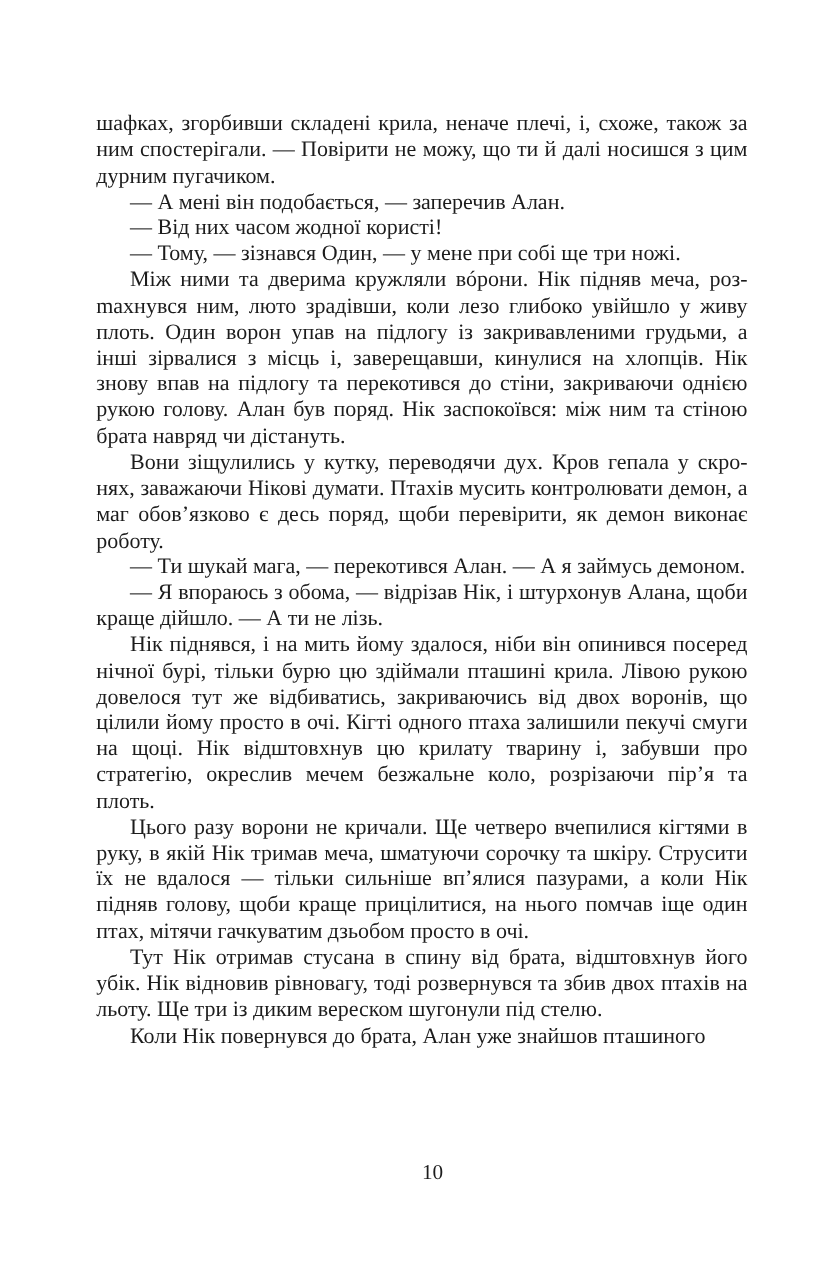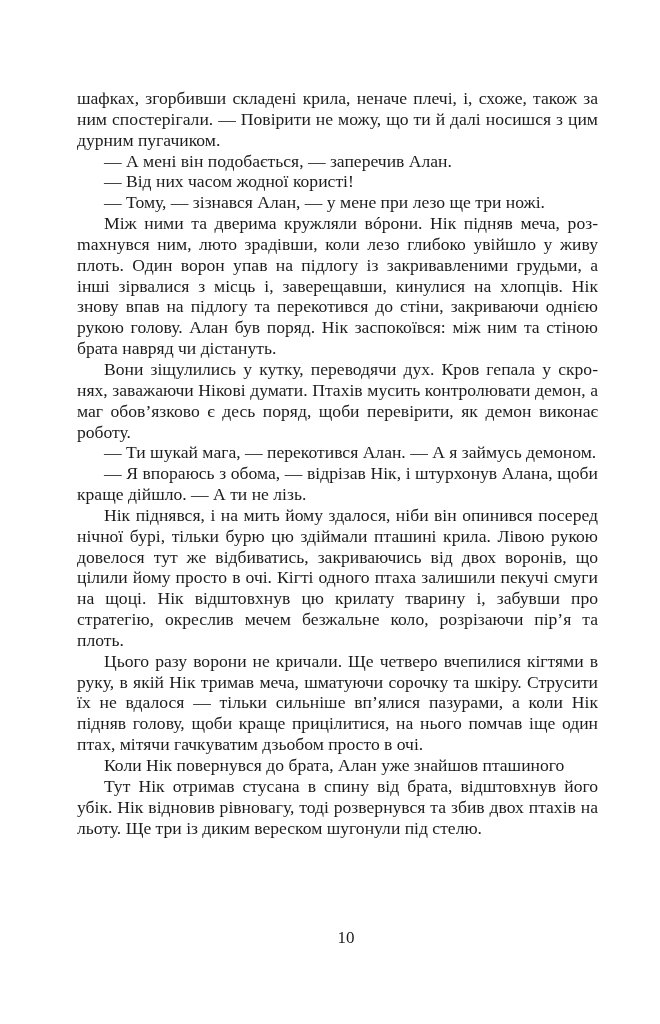--- a/index.html
+++ b/index.html
@@ -52,24 +52,24 @@
   }
 </style>
 </head>
 <body>
 
 <div class="page">
   <div class="text-block">
     <p class="cont">шафках, згорбивши складені крила, неначе плечі, і, схоже, також за ним спостерігали. — Повірити не можу, що ти й далі носишся з цим дурним пугачиком.</p>
     <p>— А мені він подобається, — заперечив Алан.</p>
     <p>— Від них часом жодної користі!</p>
-    <p>— Тому, — зізнався Алан, — у мене при лезо ще три ножі.</p>
+    <p>— Тому, — зізнався Один, — у мене при собі ще три ножі.</p>
     <p>Між ними та дверима кружляли вóрони. Нік підняв меча, роз­mахнувся ним, люто зрадівши, коли лезо глибоко увійшло у живу плоть. Один ворон упав на підлогу із закривавленими грудьми, а інші зірвалися з місць і, заверещавши, кинулися на хлопців. Нік знову впав на підлогу та перекотився до стіни, закриваючи однією рукою голову. Алан був поряд. Нік заспокоївся: між ним та стіною брата навряд чи дістануть.</p>
     <p>Вони зіщулились у кутку, переводячи дух. Кров гепала у скро­нях, заважаючи Нікові думати. Птахів мусить контролювати демон, а маг обов’язково є десь поряд, щоби перевірити, як демон виконає роботу.</p>
     <p>— Ти шукай мага, — перекотився Алан. — А я займусь демо­ном.</p>
     <p>— Я впораюсь з обома, — відрізав Нік, і штурхонув Алана, щоби краще дійшло. — А ти не лізь.</p>
     <p>Нік піднявся, і на мить йому здалося, ніби він опинився по­серед нічної бурі, тільки бурю цю здіймали пташині крила. Лівою рукою довелося тут же відбиватись, закриваючись від двох воронів, що цілили йому просто в очі. Кігті одного птаха залишили пекучі смуги на щоці. Нік відштовхнув цю крилату тварину і, забувши про стратегію, окреслив мечем безжальне коло, розрізаючи пір’я та плоть.</p>
     <p>Цього разу ворони не кричали. Ще четверо вчепилися кігтями в руку, в якій Нік тримав меча, шматуючи сорочку та шкіру. Стру­сити їх не вдалося — тільки сильніше вп’ялися пазурами, а коли Нік підняв голову, щоби краще прицілитися, на нього помчав іще один птах, мітячи гачкуватим дзьобом просто в очі.</p>
+    <p>Тут Нік отримав стусана в спину від брата, відштовхнув його убік. Нік відновив рівновагу, тоді розвернувся та збив двох птахів на льоту. Ще три із диким вереском шугонули під стелю.</p>
     <p>Коли Нік повернувся до брата, Алан уже знайшов пташиного</p>
-    <p>Тут Нік отримав стусана в спину від брата, відштовхнув його убік. Нік відновив рівновагу, тоді розвернувся та збив двох птахів на льоту. Ще три із диким вереском шугонули під стелю.</p>
   </div>
   <div class="page-number">10</div>
 </div>
 
 </body></html>

